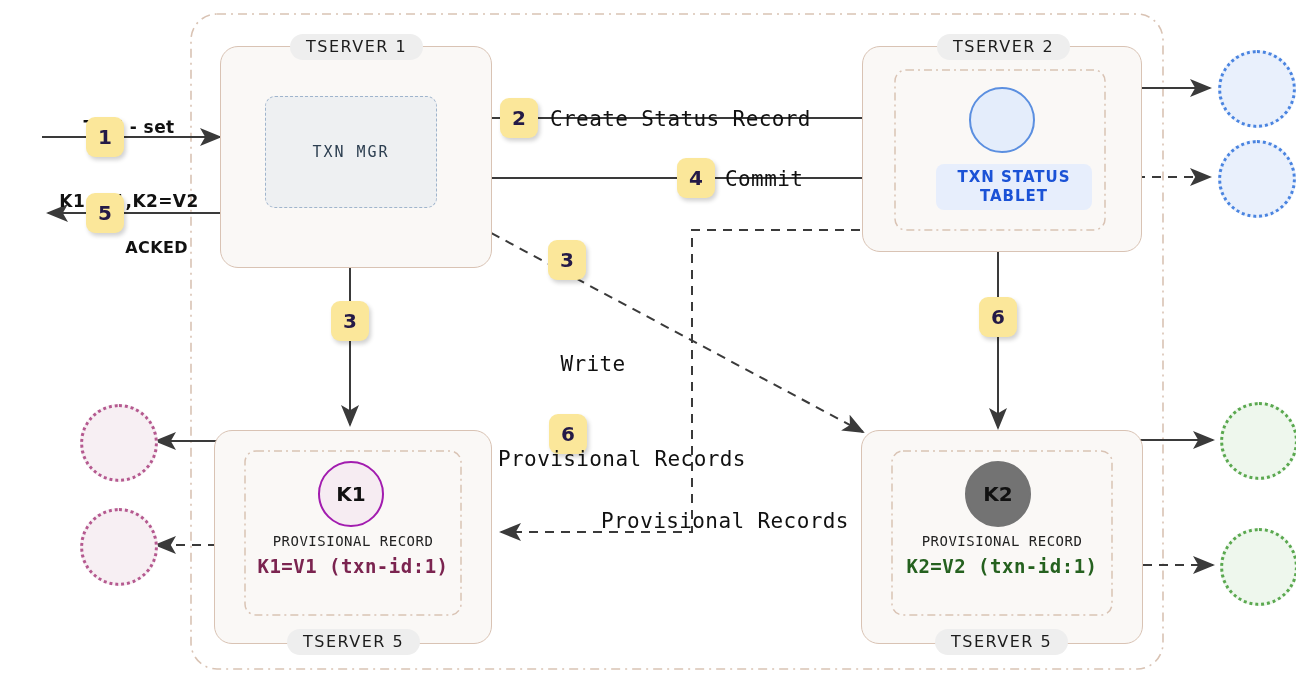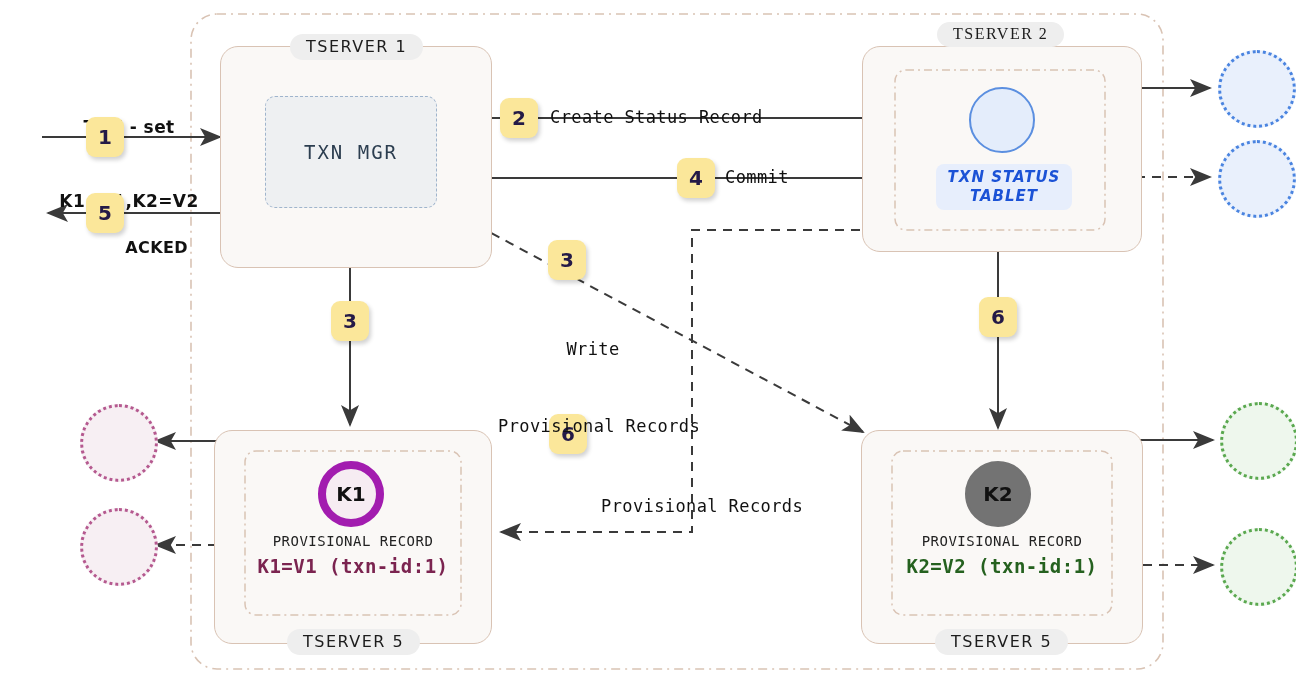--- a/index.html
+++ b/index.html
@@ -20,31 +20,31 @@
     padding:3px 16px 4px 16px;color:#1c1c1c;
     font-family:"DejaVu Sans","Liberation Sans",sans-serif;
     font-size:16px;letter-spacing:1.5px;white-space:nowrap;
   }
 
   
   .txnmgr{
     position:absolute;box-sizing:border-box;border-radius:10px;
     border:1.6px dashed #9fb4cc;background:#eef0f2;
     display:flex;align-items:center;justify-content:center;
-    color:#2c3e50;font-size:19px;letter-spacing:2px;
+    color:#2c3e50;font-size:15px;letter-spacing:2px;
   }
 
   
   .keycircle{
     position:absolute;border-radius:50%;
     display:flex;align-items:center;justify-content:center;
     font-family:"DejaVu Sans","Liberation Sans",sans-serif;
     font-weight:bold;font-size:20px;color:#111;box-sizing:border-box;
   }
-  .k1{background:#f6ecf2;border:8px solid #a21caf;}
+  .k1{background:#f6ecf2;border:2px solid #a21caf;}
   .k2{background:#737373;border:2px solid #737373;}
   .bluecircle{background:#e4edfb;border:2px solid #5b8fe0;}
 
   
   .dotcircle{position:absolute;border-radius:50%;box-sizing:border-box;}
   .dot-pink{background:#f7eff3;border:3px dotted #b5598f;}
   .dot-blue{background:#e9f0fc;border:3px dotted #4a84e0;}
   .dot-green{background:#eef7ed;border:3px dotted #5aa84f;}
 
   
@@ -65,21 +65,21 @@
   
   .badge{
     position:absolute;width:38px;height:40px;background:#fbe79a;
     border-radius:9px;display:flex;align-items:center;justify-content:center;
     color:#241a47;font-weight:bold;font-size:20px;
     font-family:"DejaVu Sans","Liberation Sans",sans-serif;
     box-shadow:2px 3px 4px rgba(0,0,0,0.18);
   }
 
   
-  .cap-txt{position:absolute;white-space:pre;color:#111;font-size:17px;letter-spacing:0.4px;}
+  .cap-txt{position:absolute;white-space:pre;color:#111;font-size:21px;letter-spacing:0.4px;}
   .sans-b{font-family:"DejaVu Sans","Liberation Sans",sans-serif;font-weight:bold;}
   .mono{font-family:"DejaVu Sans Mono","Liberation Mono",monospace;}
   .ctr{text-align:center;}
 </style>
 </head>
 <body>
 
 <div id="stage">
 
   <svg id="wires" viewBox="0 0 1296 698">
@@ -118,26 +118,26 @@
 
     <path d="M995,492 L1100,492 L1100,440 L1185,440" fill="none" stroke="#3a3a3a" stroke-width="2" marker-end="url(#ah)"></path>
     <path d="M995,525 L1100,525 L1100,565 L1185,565" fill="none" stroke="#3a3a3a" stroke-width="2" stroke-dasharray="9 7" marker-end="url(#ahd)"></path>
   </svg>
 
   <div class="tserver" style="left:192px;top:46px;width:272px;height:222px;"></div>
   <div class="ts-label" style="left:262px;top:34px;">TSERVER 1</div>
   <div class="txnmgr" style="left:237px;top:96px;width:172px;height:112px;">TXN MGR</div>
 
   <div class="tserver" style="left:834px;top:46px;width:280px;height:206px;"></div>
-  <div class="ts-label" style="left:909px;top:22px;font-family:Liberation Serif, serif;">TSERVER 2</div>
+  <div class="ts-label" style="left:909px;top:34px;">TSERVER 2</div>
   <svg class="abs" style="left:866px;top:69px;width:212px;height:162px;" viewBox="0 0 212 162">
     <rect x="1" y="1" width="210" height="160" rx="11" fill="none" stroke="#d9c3b4" stroke-width="1.5" stroke-dasharray="8 4 2 4"></rect>
   </svg>
   <div class="keycircle bluecircle" style="left:941px;top:87px;width:66px;height:66px;"></div>
-  <div class="status-pill" style="left:908px;top:164px;width:136px;height:46px;font-style:italic;">
+  <div class="status-pill" style="left:908px;top:164px;width:156px;height:46px;">
     <span>
       <span>TXN STATUS</span><br>
       <span>TABLET</span>
     </span>
   </div>
 
   <div class="tserver" style="left:186px;top:430px;width:278px;height:214px;"></div>
   <div class="ts-label" style="left:259px;top:629px;">TSERVER 5</div>
   <svg class="abs" style="left:216px;top:450px;width:218px;height:166px;" viewBox="0 0 218 166">
     <rect x="1" y="1" width="216" height="164" rx="11" fill="none" stroke="#d9c3b4" stroke-width="1.5" stroke-dasharray="8 4 2 4"></rect>

